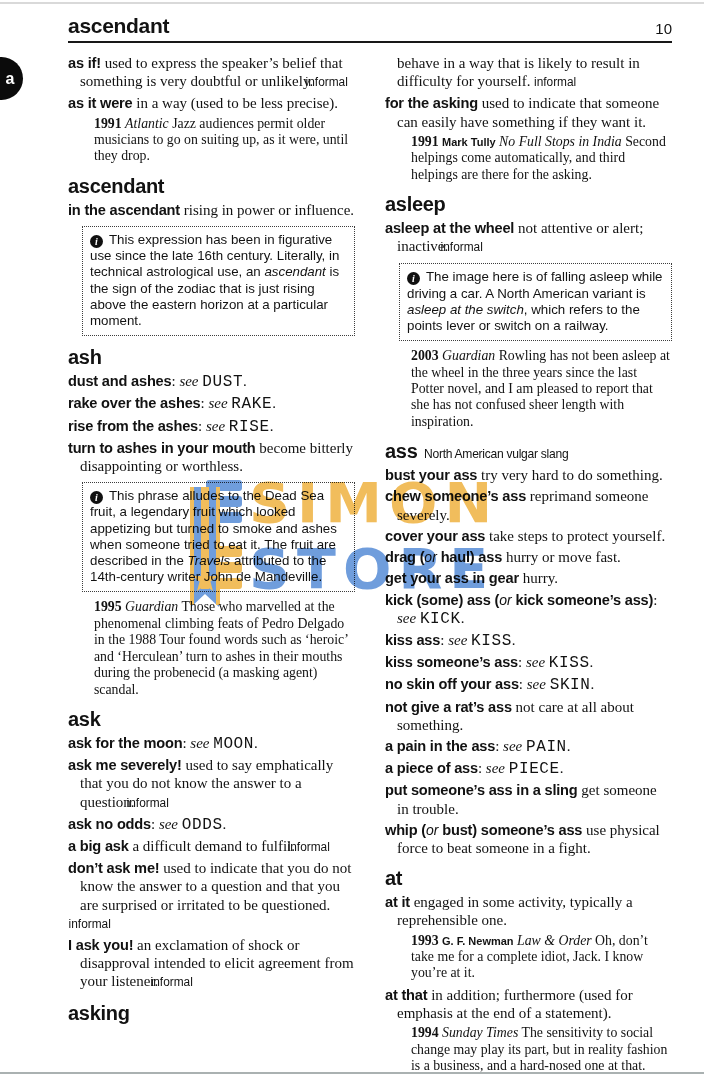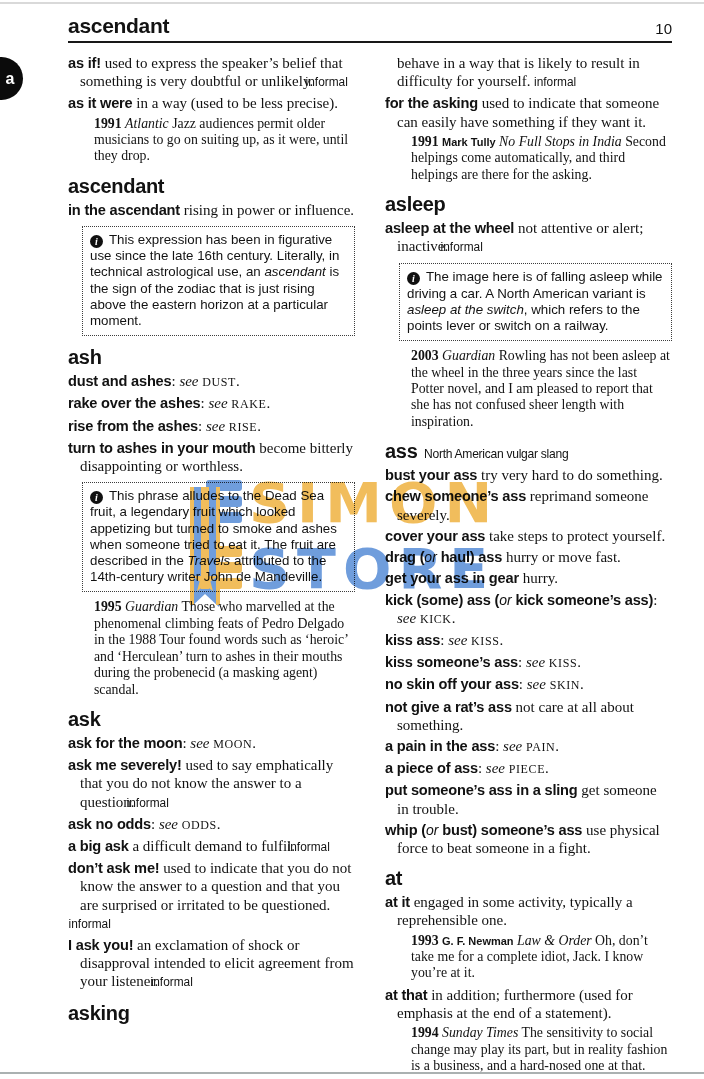--- a/index.html
+++ b/index.html
@@ -1,21 +1,21 @@
 <!DOCTYPE html>
 <html><head>
 <meta charset="utf-8">
 <style>
   html,body{margin:0;padding:0;background:#fff;}
   .page{position:relative;width:704px;height:1079px;background:#ffffff;overflow:hidden;
         font-family:"Liberation Serif",serif;color:#121212;}
   .edge-top{position:absolute;top:2px;left:0;width:100%;height:2px;background:#d9d9d9;}
   .edge-bottom{position:absolute;bottom:5px;left:0;width:100%;height:2px;background:#aab1b1;}
 
-  .inner{padding:9px 32px 0 68px;}
+  .inner{padding:9px 32px 0 38px;margin-left:30px;}
   .hdr{display:flex;justify-content:space-between;align-items:flex-end;padding:6px 0 5px;}
   .hdr-title{font:bold 21px/1 "Liberation Sans",sans-serif;letter-spacing:-.3px;}
   .hdr-page{font:15px/1 "Liberation Sans",sans-serif;}
   .hdr-rule{height:2px;background:#181818;}
 
   .tab{position:absolute;left:0;top:57px;width:23px;height:43px;background:#0b0b0b;
        border-radius:0 23px 23px 0;display:flex;align-items:center;justify-content:center;}
   .tab span{color:#fff;font:bold 16px "Liberation Sans",sans-serif;margin-right:3px;}
 
   .cols{display:flex;gap:30px;margin-top:9px;}
@@ -30,21 +30,21 @@
             display:inline-block;transform:scaleX(.93);transform-origin:left bottom;}
   .ibox{border:1.6px dotted #3d3d3d;margin:7px 0 7px 14px;padding:5px 7px 6px;
         font:13.3px/16.2px "Liberation Sans",sans-serif;}
   .info-icon{display:inline-block;width:13px;height:13px;border-radius:50%;background:#101010;
         color:#fff;font:italic bold 10px/13px "Liberation Serif",serif;text-align:center;
         margin-right:6px;vertical-align:-1px;}
 
   .seg-b{font-family:"Liberation Sans",sans-serif;font-weight:bold;font-size:14.6px;letter-spacing:-.2px;}
   .seg-bi{font-family:"Liberation Sans",sans-serif;font-style:italic;font-size:14px;}
   .seg-i{font-style:italic;}
-  .seg-sc{font-size:12px;letter-spacing:.6px;}
+  .seg-sc{font-size:16px;letter-spacing:.6px;font-family:Liberation Mono, monospace;}
   .seg-lbl{font-family:"Liberation Sans",sans-serif;font-size:12.5px;display:inline-block;
            transform:scaleX(.95);transform-origin:left bottom;}
   .seg-y{font-weight:bold;}
   .seg-s{font-style:italic;}
   .seg-bs{font-family:"Liberation Sans",sans-serif;font-weight:bold;font-size:11px;}
   .seg-ii{font-style:italic;}
 
   .wm{position:absolute;left:174px;top:469px;opacity:.88;mix-blend-mode:multiply;
       pointer-events:none;z-index:5;}
   .wm-ribbon{position:absolute;left:9px;top:16px;}

